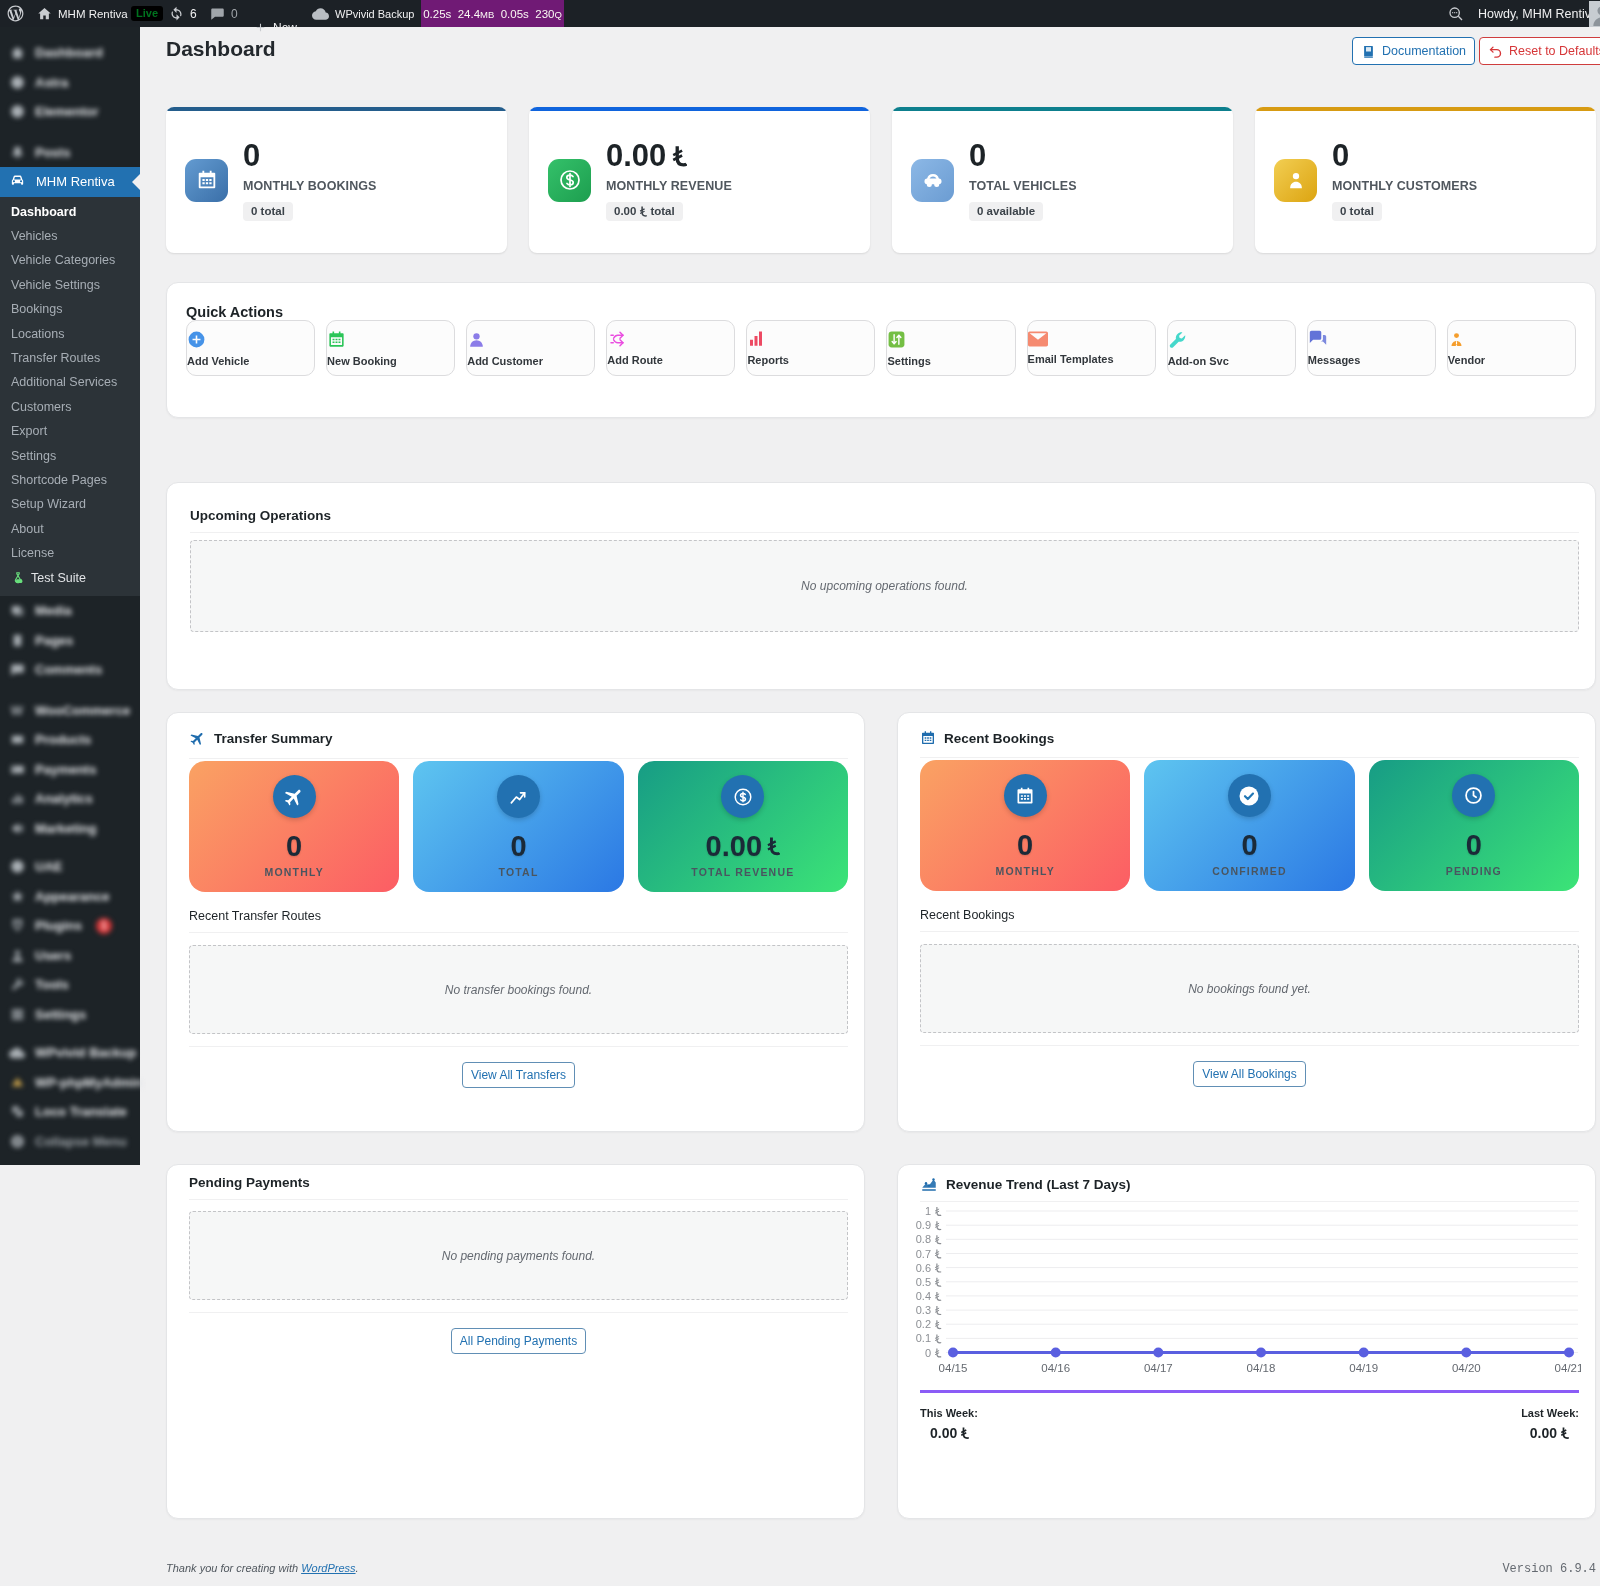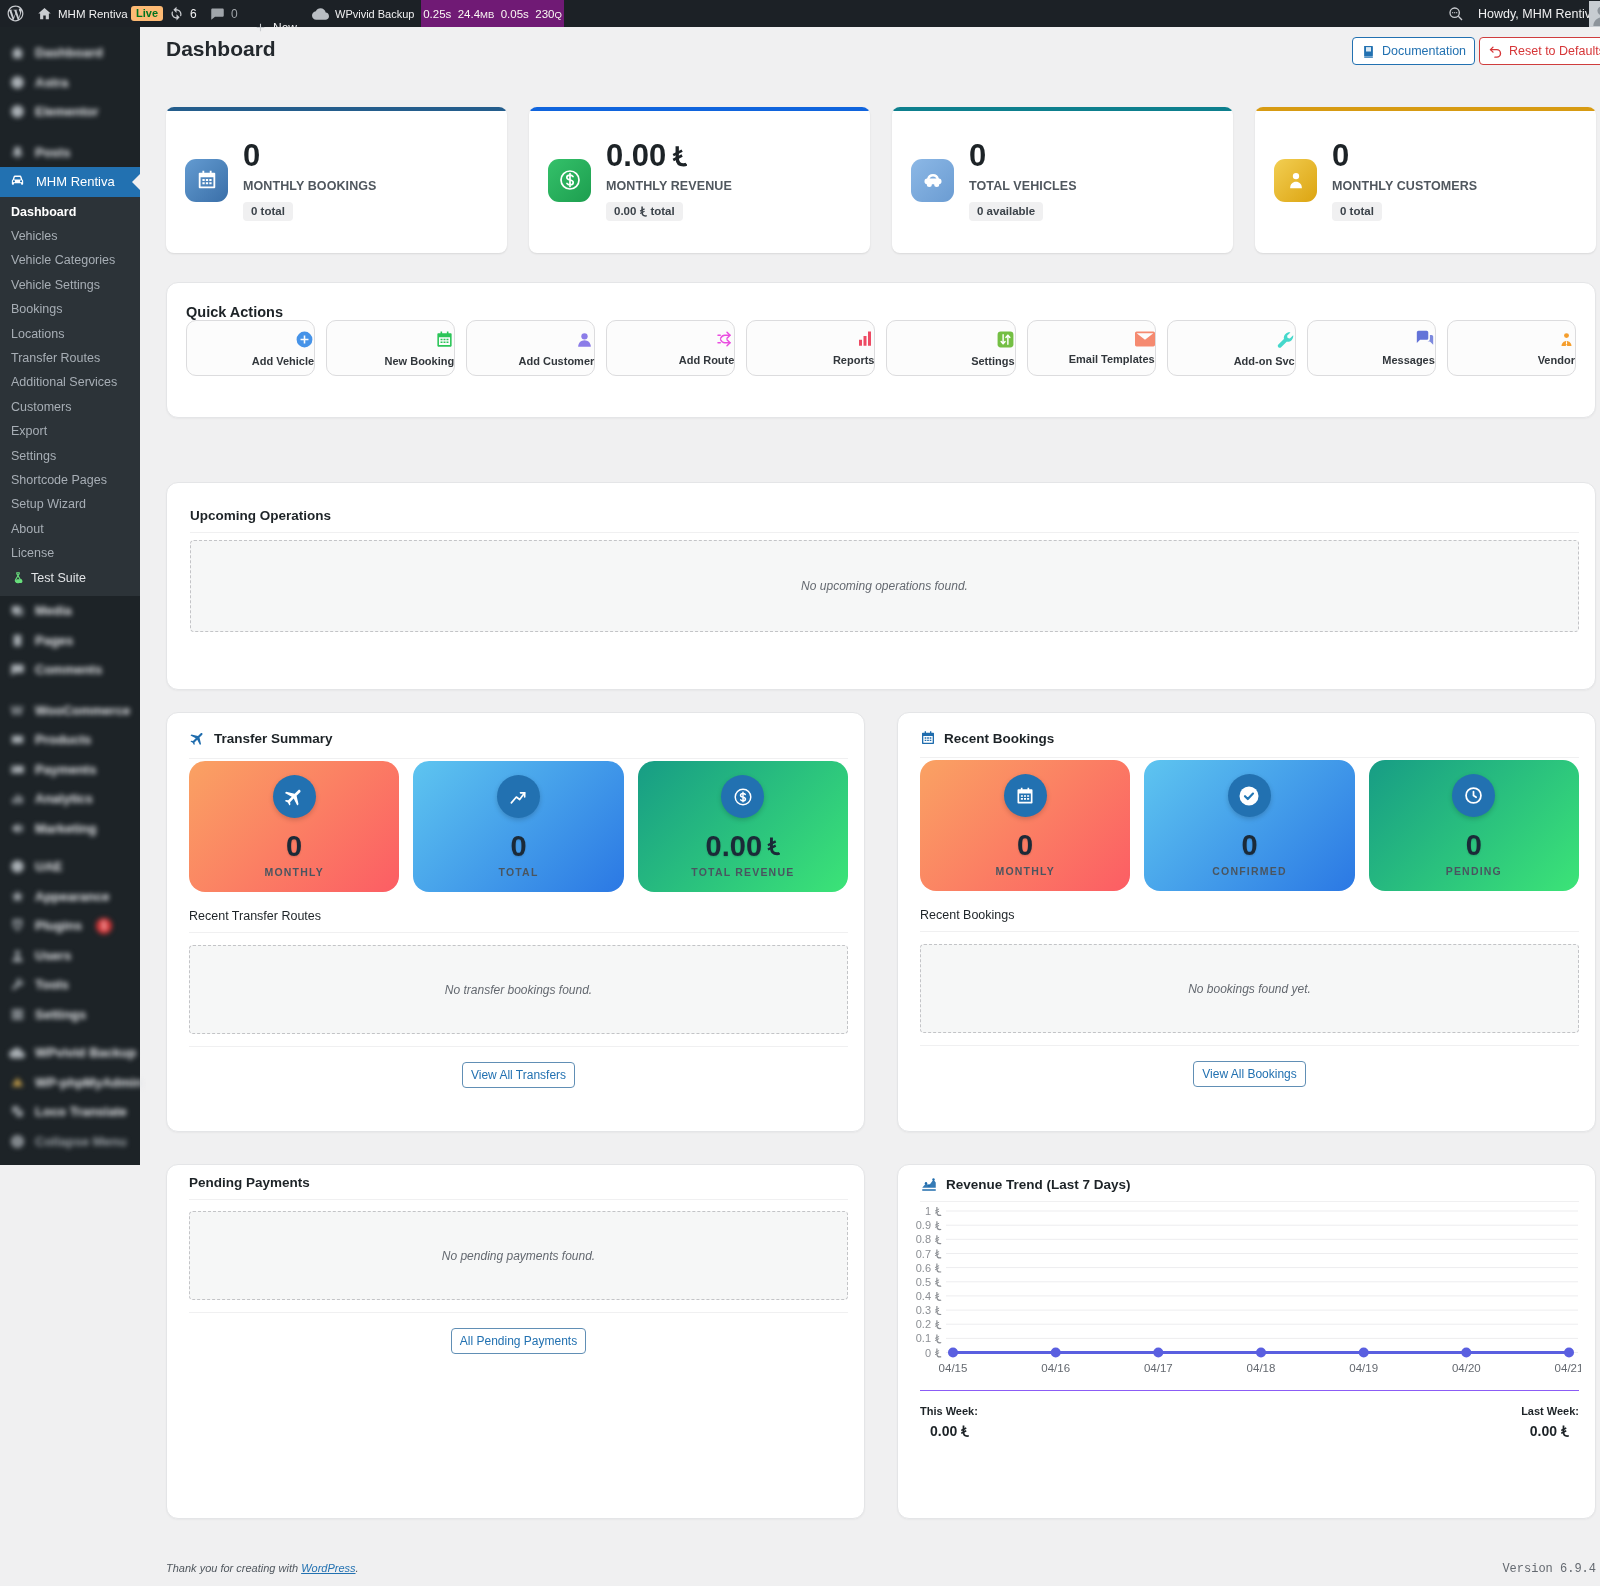--- a/index.html
+++ b/index.html
@@ -3,21 +3,21 @@
 <meta charset="utf-8">
 <style>
 * { margin:0; padding:0; box-sizing:border-box; }
 html,body { width:1600px; height:1586px; overflow:hidden; }
 body { font-family:"Liberation Sans", sans-serif; background:#f0f0f1; color:#1d2327; position:relative; }
 
 
 #adminbar { position:absolute; top:0; left:0; width:1600px; height:27px; background:#1c2126; z-index:50; color:#f0f0f1; font-size:12px; }
 #adminbar .itm { position:absolute; top:0; height:27px; display:flex; align-items:center; gap:5px; }
 #adminbar svg { display:block; }
-.live-badge { background:#fdba74; color:#00731f; font-weight:bold; font-size:11px; padding:1px 5px 2px; border-radius:3px; }
+.live-badge { background:#000000; color:#00731f; font-weight:bold; font-size:11px; padding:1px 5px 2px; border-radius:3px; }
 .qm { position:absolute; left:421px; top:0; width:143px; background:#701a75; color:#fbf9f4; height:27px; display:flex; align-items:center; justify-content:center; font-size:11.5px; }
 .qm .u { font-size:9.5px; }
 .avatar { position:absolute; left:1589px; top:1px; width:26px; height:26px; background:#c7ccd1; overflow:hidden; }
 
 
 #sidebar { position:absolute; top:27px; left:0; width:140px; height:1138px; background:#1d2327; z-index:40; color:#f0f0f1; }
 .mitem { height:29.5px; display:flex; align-items:center; font-size:13px; color:#e2e4e7; padding-left:9px; gap:10px; white-space:nowrap; }
 .mitem .mic { width:16px; height:16px; flex:0 0 16px; display:flex; align-items:center; justify-content:center; }
 .blur { filter:blur(2.8px); font-weight:bold; }
 .msep { height:11px; }
@@ -40,21 +40,21 @@
 .scard .bar { position:absolute; top:0; left:0; right:0; height:4px; }
 .sicon { width:43px; height:43px; border-radius:11px; display:flex; align-items:center; justify-content:center; flex:0 0 43px; }
 .snum { font-size:31px; font-weight:bold; color:#1d2327; line-height:33px; display:flex; align-items:center; gap:5px; }
 .slabel { font-size:12.5px; font-weight:bold; color:#50575e; letter-spacing:0.1px; margin-top:7px; white-space:nowrap; }
 .sbadge { display:inline-flex; align-items:center; gap:3px; background:#f0f0f1; color:#3c434a; font-size:11.5px; font-weight:bold; border-radius:4px; padding:3px 8px 4px; margin-top:9px; }
 
 .panel { background:#fff; border:1px solid #e4e5e7; border-radius:12px; box-shadow:0 1px 2px rgba(0,0,0,.04); }
 #qa { width:1430px; height:136px; margin-top:29px; padding:19px 19px 0; }
 #qa h2 { font-size:14.5px; font-weight:bold; margin-top:2px; }
 .qa-row { display:flex; gap:11px; }
-.qa-btn { width:130px; height:56px; background:#fcfcfc; border:1px solid #dcdcde; border-radius:10px; display:flex; flex-direction:column; align-items:flex-end; justify-content:center; gap:6px; }
+.qa-btn { width:130px; height:56px; background:#fcfcfc; border:1px solid #dcdcde; border-radius:10px; display:flex; flex-direction:column; align-items:flex-start; justify-content:center; gap:6px; }
 .qa-btn span { font-size:11px; font-weight:bold; color:#32373c; }
 
 #upcoming { width:1430px; height:208px; margin-top:64px; padding:20px 16px 0 23px; }
 #upcoming h2 { font-size:13.5px; font-weight:bold; margin-top:5px; padding-bottom:9px; border-bottom:1px solid #f0f0f1; }
 .dashedbox { background:#f6f7f7; border:1px dashed #c3c4c7; border-radius:4px; display:flex; align-items:center; justify-content:center; }
 .dashedbox .empty { font-style:italic; color:#646970; font-size:12px; }
 #upcoming .dashedbox { height:92px; margin-top:7px; }
 
 .grid2 { display:grid; grid-template-columns:699px 699px; gap:32px; width:1430px; margin-top:22px; }
 .bigpanel { padding:17px 16px 0 22px; }
@@ -70,21 +70,21 @@
 .wpbtn { display:inline-flex; align-items:center; justify-content:center; height:26px; padding:0 8px; background:#fff; border:1px solid #618fb5; border-radius:4px; color:#2271b1; font-size:12px; }
 
 .orange { background:linear-gradient(135deg,#faa263 0%,#fc5d64 100%); }
 .blue { background:linear-gradient(135deg,#5ec5f0 0%,#2b78e4 100%); }
 .green { background:linear-gradient(135deg,#179c85 0%,#3ce477 100%); }
 .row1 { height:420px; }
 .row2 { height:355px; padding-top:10px; }
 #pending h2 { font-size:13.5px; font-weight:bold; padding-bottom:9px; border-bottom:1px solid #f0f0f1; }
 #pending .dashedbox { height:89px; margin-top:11px; }
 
-.wk { display:flex; justify-content:space-between; border-top:1px solid #8b5cf6; margin-top:8px; padding:14px 0 0; }
+.wk { display:flex; justify-content:space-between; border-top:3px solid #8b5cf6; margin-top:8px; padding:14px 0 0; }
 .wk .lbl { font-size:11px; font-weight:bold; color:#1d2327; }
 .wk .val { font-size:14px; font-weight:bold; margin-top:6px; display:flex; align-items:center; gap:3px; padding-left:10px; }
 .wk .right { text-align:right; }
 .wk .right .val { justify-content:flex-end; padding-left:0; padding-right:10px; }
 .btnrow2 { border-top:1px solid #f0f0f1; text-align:center; padding-top:14px; }
 
 #footer { position:absolute; left:166px; top:1562px; width:1430px; display:flex; justify-content:space-between; font-size:11px; color:#50575e; }
 #footer .left { font-style:italic; }
 #footer a { color:#2271b1; }
 #footer .right { color:#646970; font-style:normal; font-size:12px;font-family:Liberation Mono, monospace; }

